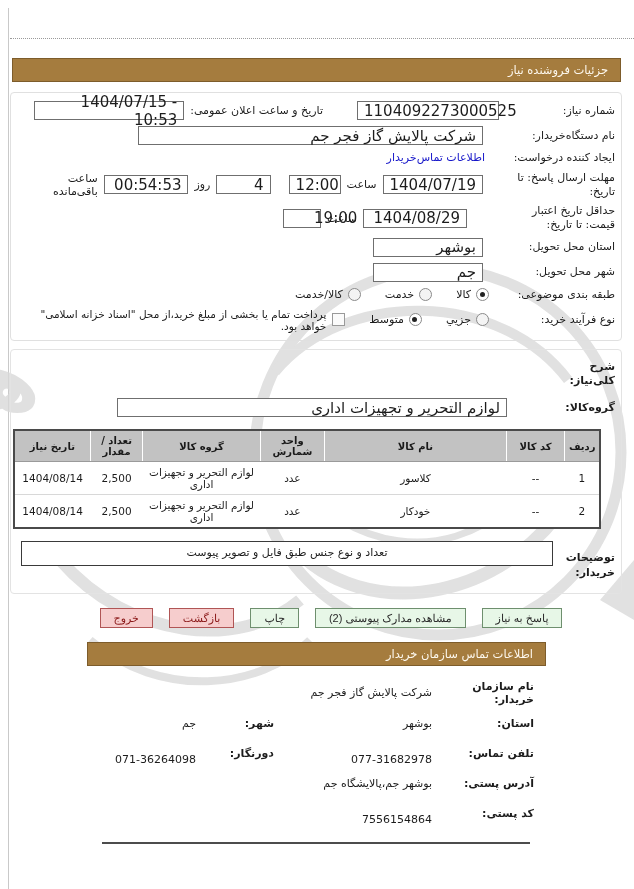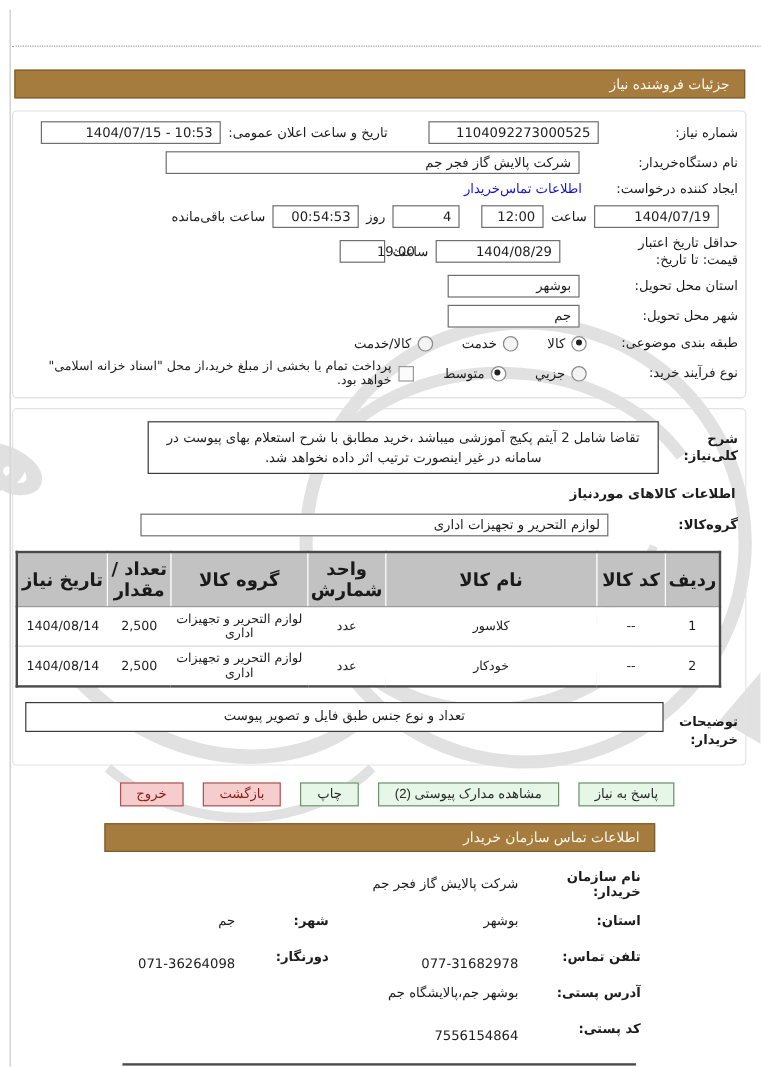--- a/index.html
+++ b/index.html
@@ -15,21 +15,21 @@
        padding:0 12px;font-size:11.5px;}
   .bar.full{margin:0 1px 10px 2px;}
   .bar.narrow{margin:14px 76px 14px 77px;}
   
   .formbox{border:1px solid #e0e0e0;border-radius:4px;padding:8px 6px 6px 6px;margin-bottom:8px;background:transparent;}
   .frow{display:flex;align-items:center;margin-bottom:6px;}
   .frow:last-child{margin-bottom:2px;}
   .lblcol{width:112px;flex:0 0 112px;text-align:right;padding-left:4px;line-height:1.25;}
   .fields{display:flex;align-items:center;flex:1;}
   .ibox{border:1px solid #6f6f6f;background:#fff;height:19px;display:flex;align-items:center;
-        padding:0 6px;box-sizing:border-box;font-size:11px;}
+        padding:0 6px;box-sizing:border-box;font-size:15px;}
   .ibox .num{direction:ltr;unicode-bidi:embed;width:100%;text-align:right;}
   .inline-lbl{margin:0 6px;}
   .link{color:#1717c9;cursor:pointer;margin-right:14px;white-space:nowrap;}
   
   .radio{width:11px;height:11px;border:1px solid #8a8a8a;border-radius:50%;background:#f4f4f4;
          display:inline-block;position:relative;margin-left:5px;flex:0 0 11px;}
   .radio.checked{background:#fff;}
   .radio.checked::after{content:"";position:absolute;left:2.5px;top:2.5px;width:5px;height:5px;border-radius:50%;background:#222;}
   .checkbox{width:11px;height:11px;border:1px solid #9a9a9a;background:#fbfbfb;display:inline-block;margin-left:6px;flex:0 0 11px;}
   .opt{display:flex;align-items:center;margin-left:24px;white-space:nowrap;}
@@ -38,21 +38,21 @@
   .descrow{display:flex;align-items:center;margin-bottom:10px;}
   .desclbl{font-weight:bold;width:66px;flex:0 0 66px;text-align:right;line-height:1.3;}
   .descbox{border:1px solid #3a3a3a;background:#fff;padding:4px 8px;text-align:center;line-height:1.55;
            flex:0 0 auto;width:408px;margin-left:8px;}
   .boldline{font-weight:bold;margin:2px 2px 10px 2px;}
   .grouprow{display:flex;align-items:center;margin-bottom:12px;}
   .grouplbl{font-weight:bold;width:66px;flex:0 0 66px;text-align:right;}
   .groupbox{width:390px;margin-right:42px;}
   
   table.goods{border-collapse:collapse;width:588px;margin:0 14px 12px 16px;border:2px solid #4a4a4a;}
-  table.goods th{background:#c2c2c2;color:#1a1a1a;font-weight:bold;font-size:15px;border:1px solid #fff;
+  table.goods th{background:#c2c2c2;color:#1a1a1a;font-weight:bold;font-size:10px;border:1px solid #fff;
                  border-bottom:1px solid #9a9a9a;padding:4px 2px;}
   table.goods td{padding:4px 2px;text-align:center;border-bottom:1px solid #d8d8d8;background:#fff;font-size:10.5px;}
   table.goods tr:last-child td{border-bottom:none;}
   .ltr{direction:ltr;unicode-bidi:embed;margin-top:12px;}
   
   .notesrow{display:flex;align-items:flex-start;margin-bottom:4px;}
   .noteslbl{font-weight:bold;width:62px;flex:0 0 62px;text-align:right;line-height:1.35;padding-top:10px;}
   .notesbox{border:1px solid #3a3a3a;background:#fff;padding:3px 8px;line-height:1.5;flex:1;margin-left:4px;}
   .notesbox .c{text-align:center;}
   .notesbox .j{text-align:right;}
@@ -120,33 +120,34 @@
       </div>
 
       <div class="frow">
         <div class="lblcol">ایجاد کننده درخواست:</div>
         <div class="fields">
           <span class="link">اطلاعات تماس‌خریدار</span>
         </div>
       </div>
 
       <div class="frow">
+        <div class="lblcol">مهلت ارسال پاسخ: تا تاریخ:</div>
         <div class="fields">
           <div class="ibox" style="width:104px;margin-right:16px;">
             <span class="num">1404/07/19</span>
           </div>
           <span class="inline-lbl">ساعت</span>
           <div class="ibox" style="width:52px;">
             <span class="num">12:00</span>
           </div>
           <div class="ibox" style="width:56px;margin-right:18px;">
             <span class="num">4</span>
           </div>
           <span class="inline-lbl">روز</span>
-          <div class="ibox" style="width:72px;">
+          <div class="ibox" style="width:88px;">
             <span class="num">00:54:53</span>
           </div>
           <span class="inline-lbl">ساعت باقی‌مانده</span>
         </div>
       </div>
 
       <div class="frow">
         <div class="lblcol">حداقل تاریخ اعتبار قیمت: تا تاریخ:</div>
         <div class="fields">
           <div class="ibox" style="width:104px;margin-right:32px;">
@@ -212,24 +213,22 @@
           </span>
         </div>
       </div>
 
     </div>
 
     <div class="sectionbox">
 
       <div class="descrow">
         <div class="desclbl">شرح کلی‌نیاز:</div>
-        <div class="descbox">تقاضا شامل 2 آیتم پکیج آموزشی میباشد ،خرید مطابق با شرح استعلام بهای پیوست در سامانه در غیر اینصورت ترتیب اثر داده نخواهد شد.</div>
-      </div>
-
-      <div class="boldline">اطلاعات کالاهای موردنیاز</div>
+      </div>
+
 
       <div class="grouprow">
         <div class="grouplbl">گروه‌کالا:</div>
         <div class="ibox groupbox">
           <span>لوازم التحریر و تجهیزات اداری</span>
         </div>
       </div>
 
       <table class="goods">
         <thead>

